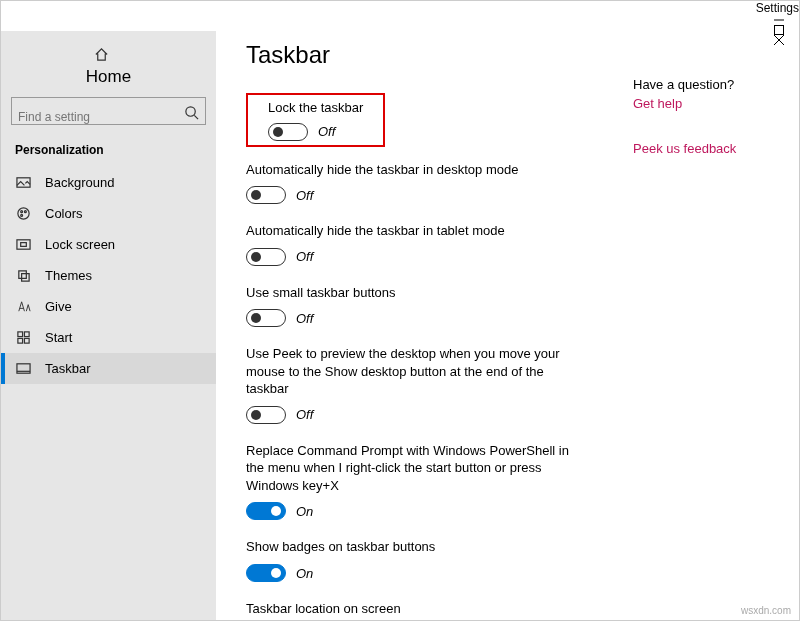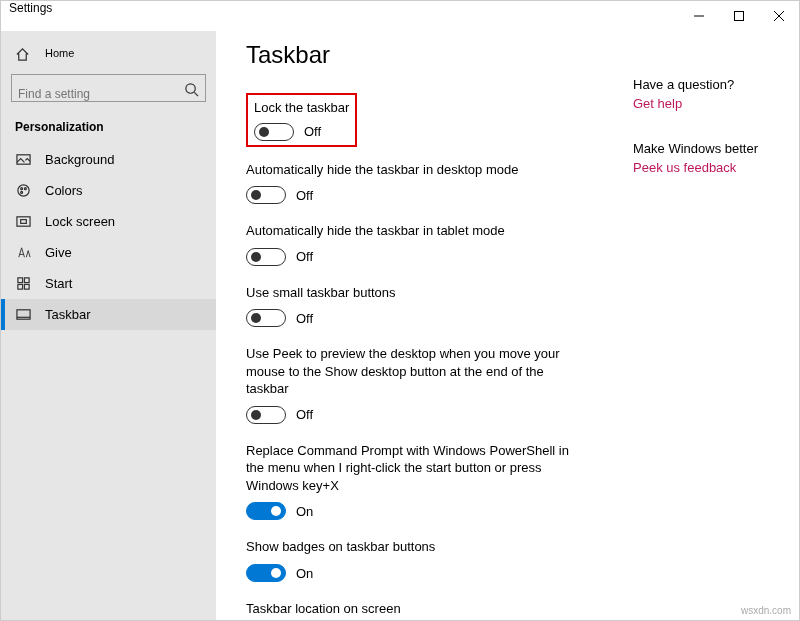--- a/index.html
+++ b/index.html
@@ -1,44 +1,44 @@
 <!DOCTYPE html>
 <html><head>
 <meta charset="utf-8">
 <style>
 * { box-sizing: border-box; margin: 0; padding: 0; font-family: "Segoe UI", sans-serif; }
 body { width: 800px; height: 621px; background: #fff; overflow: hidden; position: relative; border: 1px solid #ccc; }
-.titlebar { height: 30px; display: flex; align-items: flex-start; padding-left: 8px; font-size: 12px; }
+.titlebar { height: 30px; display: flex; align-items: flex-end; padding-left: 8px; font-size: 12px; flex-direction: column; }
 .titlebar-spacer { flex: 1; }
 .titlebar-btn { width: 40px; height: 30px; display: flex; align-items: center; justify-content: center; font-size: 10px; }
 .titlebar-btn svg { width: 10px; height: 10px; stroke: #000; fill: none; stroke-width: 1; }
 .main { display: flex; height: calc(100% - 30px); }
 .sidebar { width: 215px; background: #e6e6e6; height: 100%; padding: 10px 0; }
-.home-row { display: flex; padding: 6px 14px 10px 14px; font-size: 11px; }
+.home-row { display: flex; align-items: center; padding: 6px 14px 10px 14px; font-size: 17px; flex-direction: column; }
 .home-row .icon { width: 16px; margin-right: 14px; }
 .search-box { margin: 0 10px 14px 10px; display: flex; align-items: flex-end; border: 1px solid #999; background: #e6e6e6; height: 28px; padding: 0 6px; }
 .search-box input { flex: 1; border: none; background: transparent; font-size: 12px; outline: none; color: #666; }
 .section-header { font-size: 12px; font-weight: 600; padding: 4px 14px 10px 14px; }
 .nav-item { display: flex; padding: 8px 14px; font-size: 13px; cursor: pointer; position: relative; }
 .nav-item .icon { width: 16px; margin-right: 14px; display: inline-flex; align-items: center; justify-content: center; }
 .nav-item.active::before { content: ""; position: absolute; left: 0; top: 0; bottom: 0; width: 4px; background: #0078d4; }
 .nav-item.active { background: #d8d8d8; }
 .content-wrap { flex: 1; display: flex; overflow-y: auto; padding: 10px 20px 20px 30px; }
 .content { width: 340px; }
 .rightcol { margin-left: auto; width: 160px; padding-top: 36px; }
 h1 { font-size: 24px; font-weight: 400; margin-bottom: 24px; }
 .setting { margin-bottom: 18px; }
 .setting-label { font-size: 13px; margin-bottom: 8px; display: block; line-height: 1.35; }
-.toggle-row { display: flex; align-items: center; }
+.toggle-row { display: flex; align-items: center; font-style: italic; }
 .toggle { width: 40px; height: 18px; border-radius: 9px; background: #fff; border: 1px solid #333; position: relative; cursor: pointer; }
 .toggle .knob { width: 10px; height: 10px; border-radius: 50%; background: #333; position: absolute; top: 3px; left: 4px; }
 .toggle.on { background: #0078d4; border-color: #0078d4; }
 .toggle.on .knob { background: #fff; left: auto; right: 4px; }
 .toggle-text { font-size: 13px; margin-left: 10px; }
-.highlight { border: 2px solid #d00; padding: 4px 6px; display: inline-block; margin-bottom: 14px; }
+.highlight { border: 2px solid #d00; padding: 4px 20px; display: inline-block; margin-bottom: 14px; }
 .highlight .setting-label { margin-bottom: 6px; }
 .link { color: #be185d; font-size: 13px; cursor: pointer; display: block; margin-top: 4px; }
 .right-head { font-size: 13px; font-weight: 400; margin-bottom: 4px; }
 .rightblock { margin-bottom: 30px; margin-left: 14px; }
 .icon svg { width: 15px; height: 15px; stroke: #333; fill: none; stroke-width: 1.3; }
 .watermark { position: absolute; bottom: 4px; right: 8px; font-size: 10px; color: #aaa; }
 </style>
 </head>
 <body>
 
@@ -105,20 +105,28 @@
           <svg viewBox="0 0 16 16">
             <rect x="1" y="3" width="14" height="10"></rect>
             <rect x="5" y="6" width="6" height="4"></rect>
           </svg>
         </span>
       <span>Lock screen</span>
     </div>
     <div class="nav-item">
       <span class="icon">
           <svg viewBox="0 0 16 16">
+            <path d="M3 3 H11 V11 H3 Z M6 6 H14 V14 H6 Z"></path>
+          </svg>
+        </span>
+      <span>Themes</span>
+    </div>
+    <div class="nav-item">
+      <span class="icon">
+          <svg viewBox="0 0 16 16">
             <path d="M3 13 L6 3 L9 13 M4 10 H8 M11 13 L13 6 L15 13" stroke-width="1"></path>
           </svg>
         </span>
       <span>Give</span>
     </div>
     <div class="nav-item">
       <span class="icon">
           <svg viewBox="0 0 16 16">
             <rect x="2" y="2" width="5" height="5"></rect>
             <rect x="9" y="2" width="5" height="5"></rect>
@@ -223,20 +231,19 @@
       
       
     </div>
 
     <div class="rightcol">
       <div class="rightblock">
         <div class="right-head">Have a question?</div>
         <a class="link">Get help</a>
       </div>
       <div class="rightblock">
-        <div class="right-head">Make Windows better</div>
         <a class="link">Peek us feedback</a>
       </div>
     </div>
   </div>
 </div>
 
 <div class="watermark">wsxdn.com</div>
 
 </body></html>

